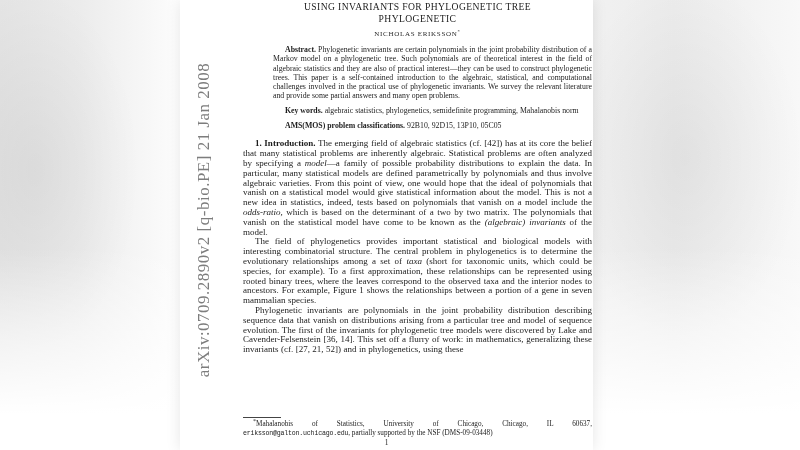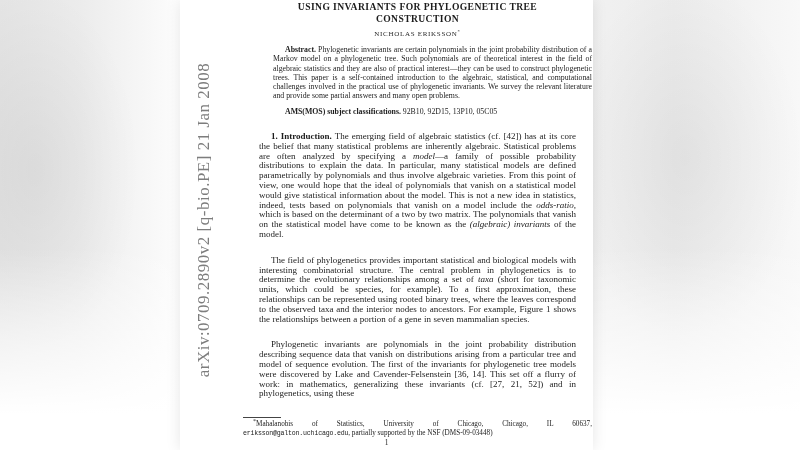--- a/index.html
+++ b/index.html
@@ -14,59 +14,60 @@
     background:
       linear-gradient(to bottom, rgba(255,255,255,0) 55%, #ffffff 92%),
       radial-gradient(ellipse 170px 260px at 45% 35%, rgba(0,0,0,0.05), rgba(0,0,0,0) 70%),
       linear-gradient(to right,#f1f1f1 0%,#ececec 40%,#f8f8f8 100%);}
   .page{position:absolute;left:180px;top:0;width:413px;height:450px;background:#ffffff;
         box-shadow:0 0 14px rgba(0,0,0,0.10);}
   .arxiv-stamp{position:absolute;left:14px;top:400px;width:360px;height:24px;
         transform:rotate(-90deg);transform-origin:0 0;
         font-size:17px;letter-spacing:0.5px;color:#7d7d7d;text-align:center;white-space:nowrap;}
   .content{position:absolute;left:63px;top:0;width:349px;}
-  .title{margin:1px 0 0 0;font-size:9.6px;line-height:12px;font-weight:bold;
+  .title{margin:1px 0 0 0;font-size:9.6px;line-height:12px;font-weight:normal;
          letter-spacing:0.4px;text-align:center;}
   .author{margin-top:5px;font-size:7px;letter-spacing:0.7px;text-align:center;color:#2a2a2a;}
   .author sup{font-size:5px;}
   .smallblock{padding-left:30px;font-size:7.8px;line-height:9.3px;text-align:justify;}
   .smallblock .lead-indent{display:inline-block;width:12px;}
   .abstract{margin-top:7px;}
   .keywords{margin-top:5px;}
   .ams{margin-top:6px;}
   .body-text{margin-top:9px;font-size:9px;line-height:9.8px;text-align:justify;word-spacing:0.2px;}
-  .body-text p{margin:16px;text-indent:12px;}
+  .body-text p{margin:0;text-indent:12px;}
   .footnote{position:absolute;left:63px;top:417px;width:349px;font-size:7.2px;line-height:9px;color:#222;}
   .footnote-rule{width:38px;border-top:1px solid #444;margin:0 0 2px 0;}
   .fn-line1{text-align:justify;text-align-last:justify;text-indent:10px;}
   .mono{font-family:"Liberation Mono", monospace;font-size:6.6px;letter-spacing:-0.2px;}
   .page-number{position:absolute;left:0;top:438px;width:413px;text-align:center;font-size:7.5px;}
   sup{line-height:0;}
 </style>
 </head>
 <body>
 
 <div class="stage">
   <div class="backdrop-left"></div>
   <div class="backdrop-right"></div>
 
   <div class="page">
 
     <div class="arxiv-stamp">arXiv:0709.2890v2  [q-bio.PE]  21 Jan 2008</div>
 
     <div class="content">
 
-      <h1 class="title"><span>USING INVARIANTS FOR PHYLOGENETIC TREE</span><br><span>CONSTRUCTION</span></h1>
+      <h1 class="title"><span>USING INVARIANTS FOR PHYLOGENETIC TREE</span><br><span>PHYLOGENETIC</span></h1>
 
       <div class="author"><span>NICHOLAS ERIKSSON</span><sup>*</sup></div>
 
       <div class="smallblock abstract"><span class="lead-indent"></span><span><span style="font-weight: bold;">Abstract.</span><span> Phylogenetic invariants are certain polynomials in the joint probability distribution of a Markov model on a phylogenetic tree. Such polynomials are of theoretical interest in the field of algebraic statistics and they are also of practical interest—they can be used to construct phylogenetic trees. This paper is a self-contained introduction to the algebraic, statistical, and computational challenges involved in the practical use of phylogenetic invariants. We survey the relevant literature and provide some partial answers and many open problems.</span></span></div>
 
+      <div class="smallblock keywords"><span class="lead-indent"></span><span><span style="font-weight: bold;">Key words.</span><span> algebraic statistics, phylogenetics, semidefinite programming, Mahalanobis norm</span></span></div>
 
-      <div class="smallblock ams"><span class="lead-indent"></span><span><span style="font-weight: bold;">AMS(MOS) subject classifications.</span><span> 92B10, 92D15, 13P10, 05C05</span></span></div>
+      <div class="smallblock ams"><span class="lead-indent"></span><span><span style="font-weight: bold;">AMS(MOS) problem classifications.</span><span> 92B10, 92D15, 13P10, 05C05</span></span></div>
 
       <div class="body-text">
         <p><span style="font-weight: bold;">1. Introduction.</span><span> The emerging field of algebraic statistics (cf. [42]) has at its core the belief that many statistical problems are inherently algebraic. Statistical problems are often analyzed by specifying a </span><span style="font-style: italic;">model</span><span>—a family of possible probability distributions to explain the data. In particular, many statistical models are defined parametrically by polynomials and thus involve algebraic varieties. From this point of view, one would hope that the ideal of polynomials that vanish on a statistical model would give statistical information about the model. This is not a new idea in statistics, indeed, tests based on polynomials that vanish on a model include the </span><span style="font-style: italic;">odds-ratio</span><span>, which is based on the determinant of a two by two matrix. The polynomials that vanish on the statistical model have come to be known as the </span><span style="font-style: italic;">(algebraic) invariants</span><span> of the model.</span></p>
         <p><span>The field of phylogenetics provides important statistical and biological models with interesting combinatorial structure. The central problem in phylogenetics is to determine the evolutionary relationships among a set of </span><span style="font-style: italic;">taxa</span><span> (short for taxonomic units, which could be species, for example). To a first approximation, these relationships can be represented using rooted binary trees, where the leaves correspond to the observed taxa and the interior nodes to ancestors. For example, Figure 1 shows the relationships between a portion of a gene in seven mammalian species.</span></p>
         <p><span>Phylogenetic invariants are polynomials in the joint probability distribution describing sequence data that vanish on distributions arising from a particular tree and model of sequence evolution. The first of the invariants for phylogenetic tree models were discovered by Lake and Cavender-Felsenstein [36, 14]. This set off a flurry of work: in mathematics, generalizing these invariants (cf. [27, 21, 52]) and in phylogenetics, using these</span></p>
       </div>
     </div>
 
     <div class="footnote">
       <div class="footnote-rule"></div>

